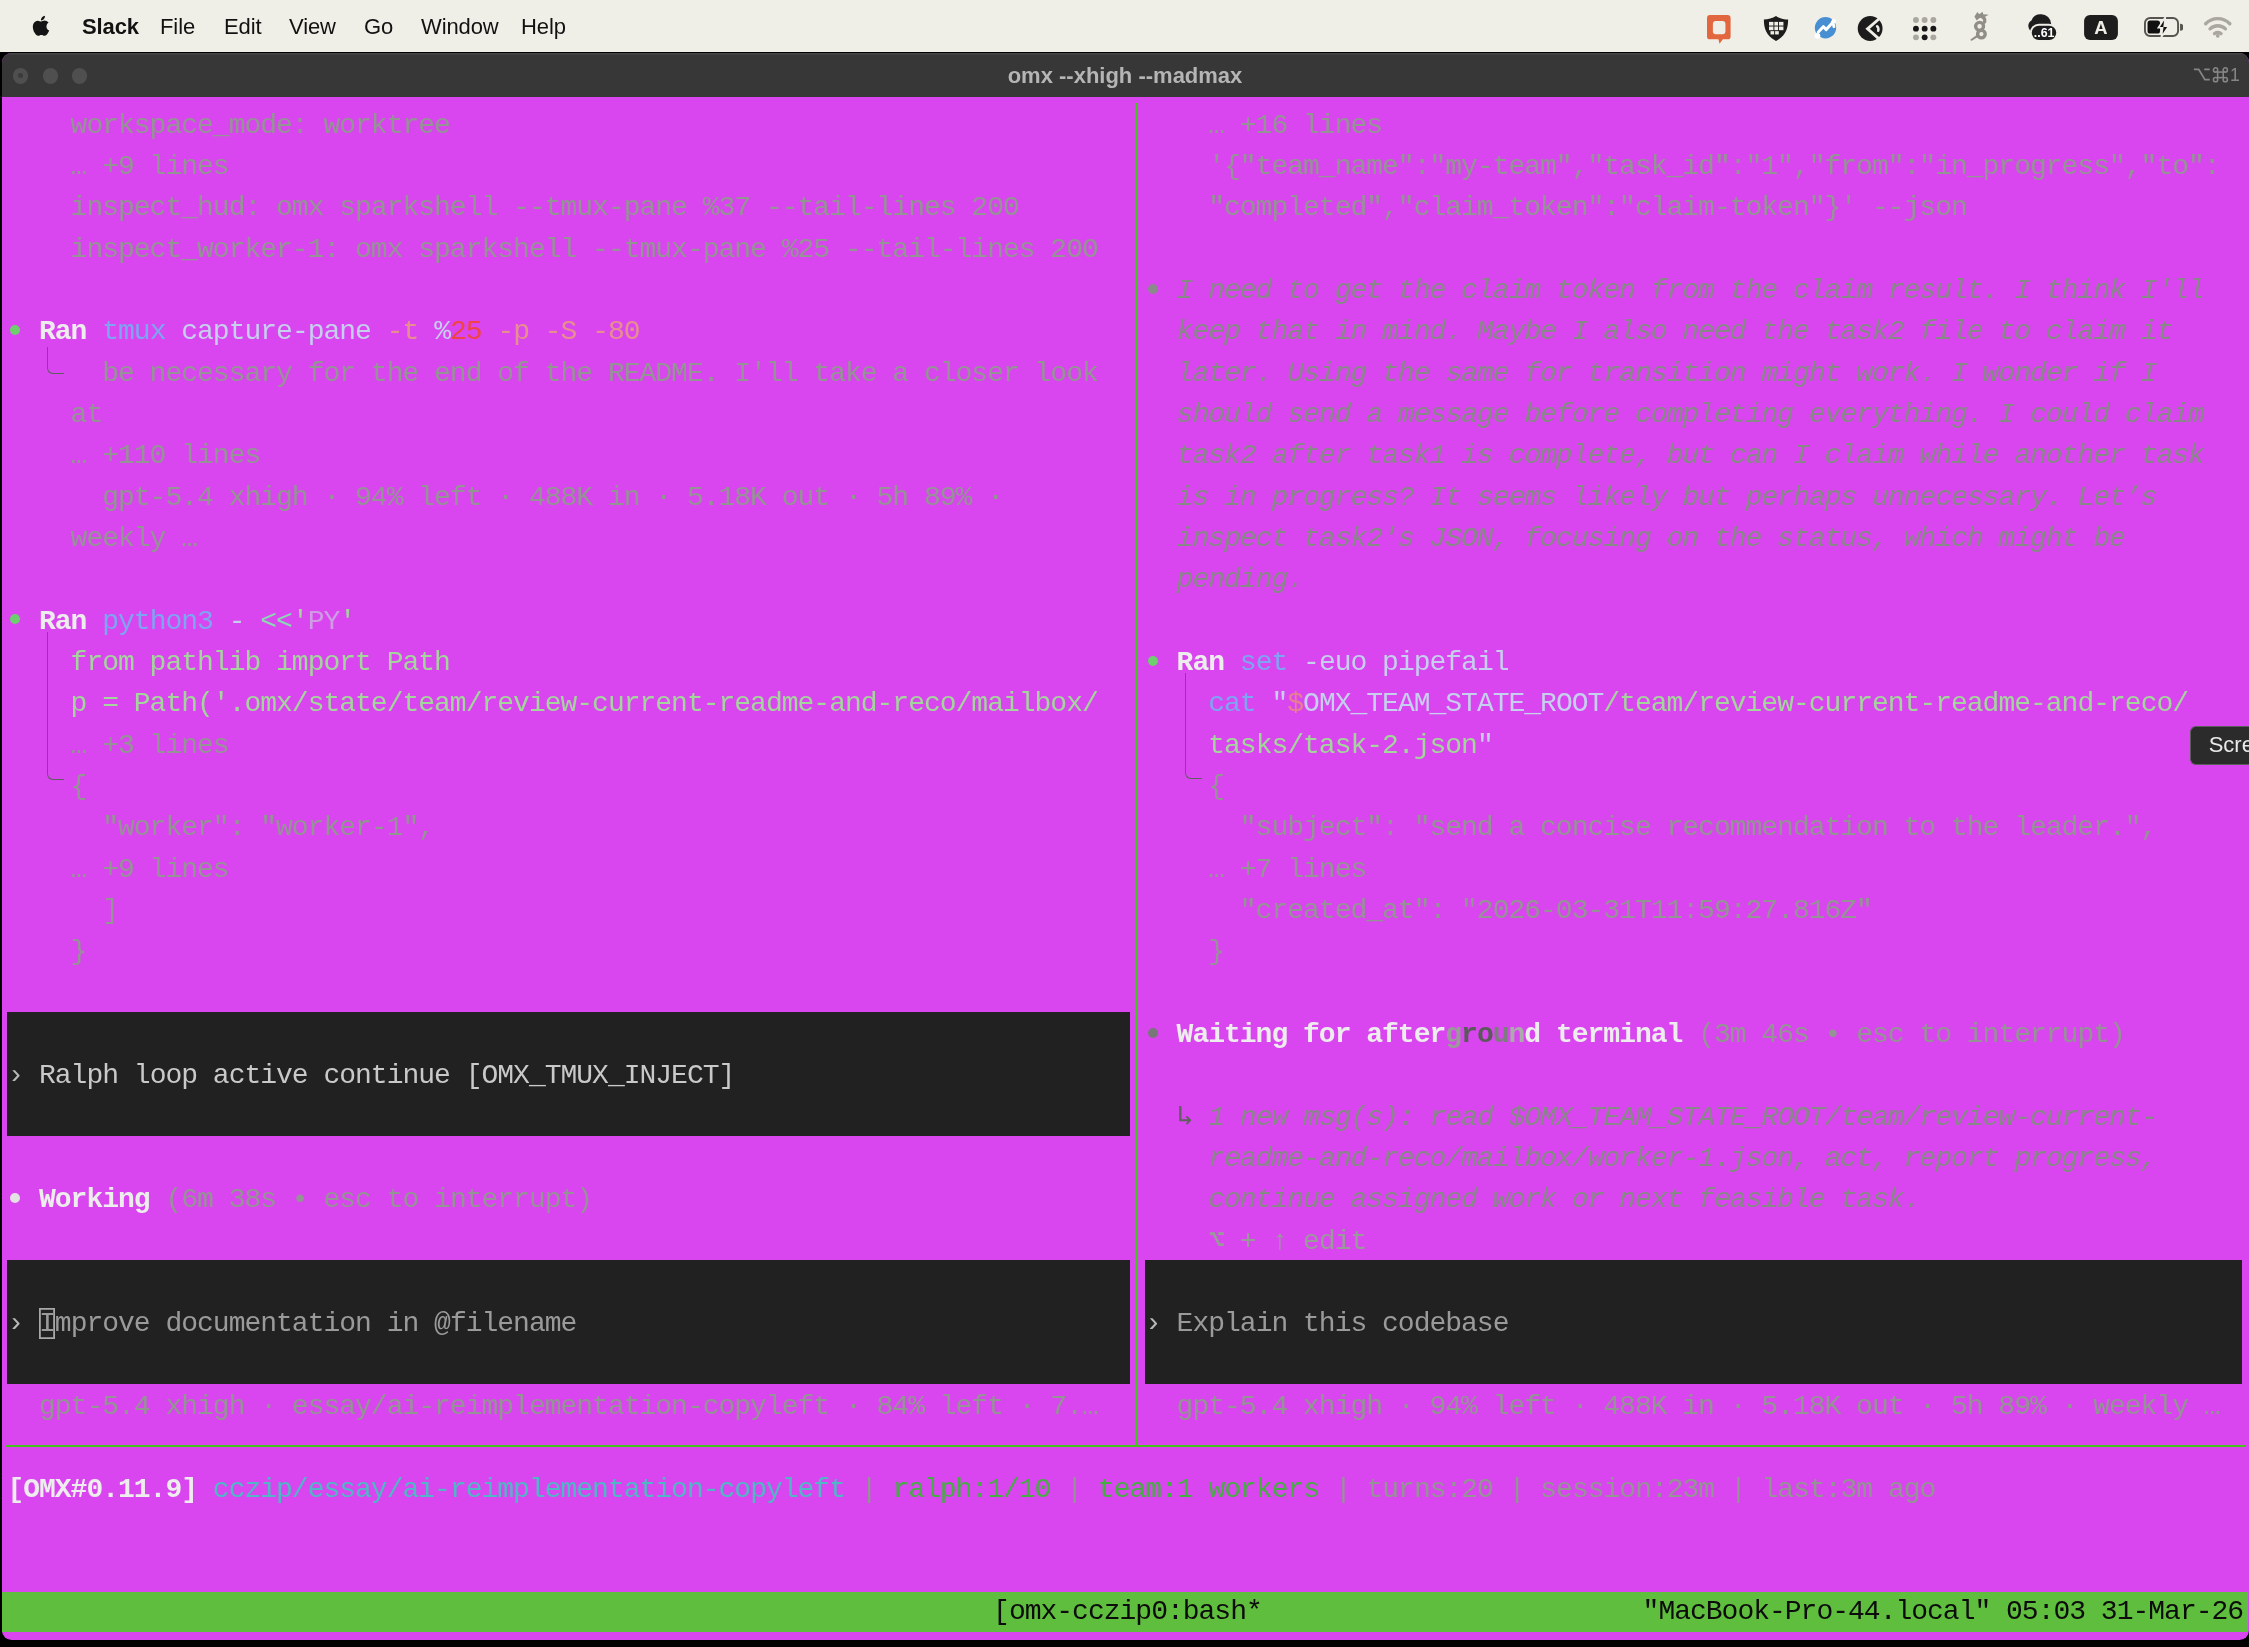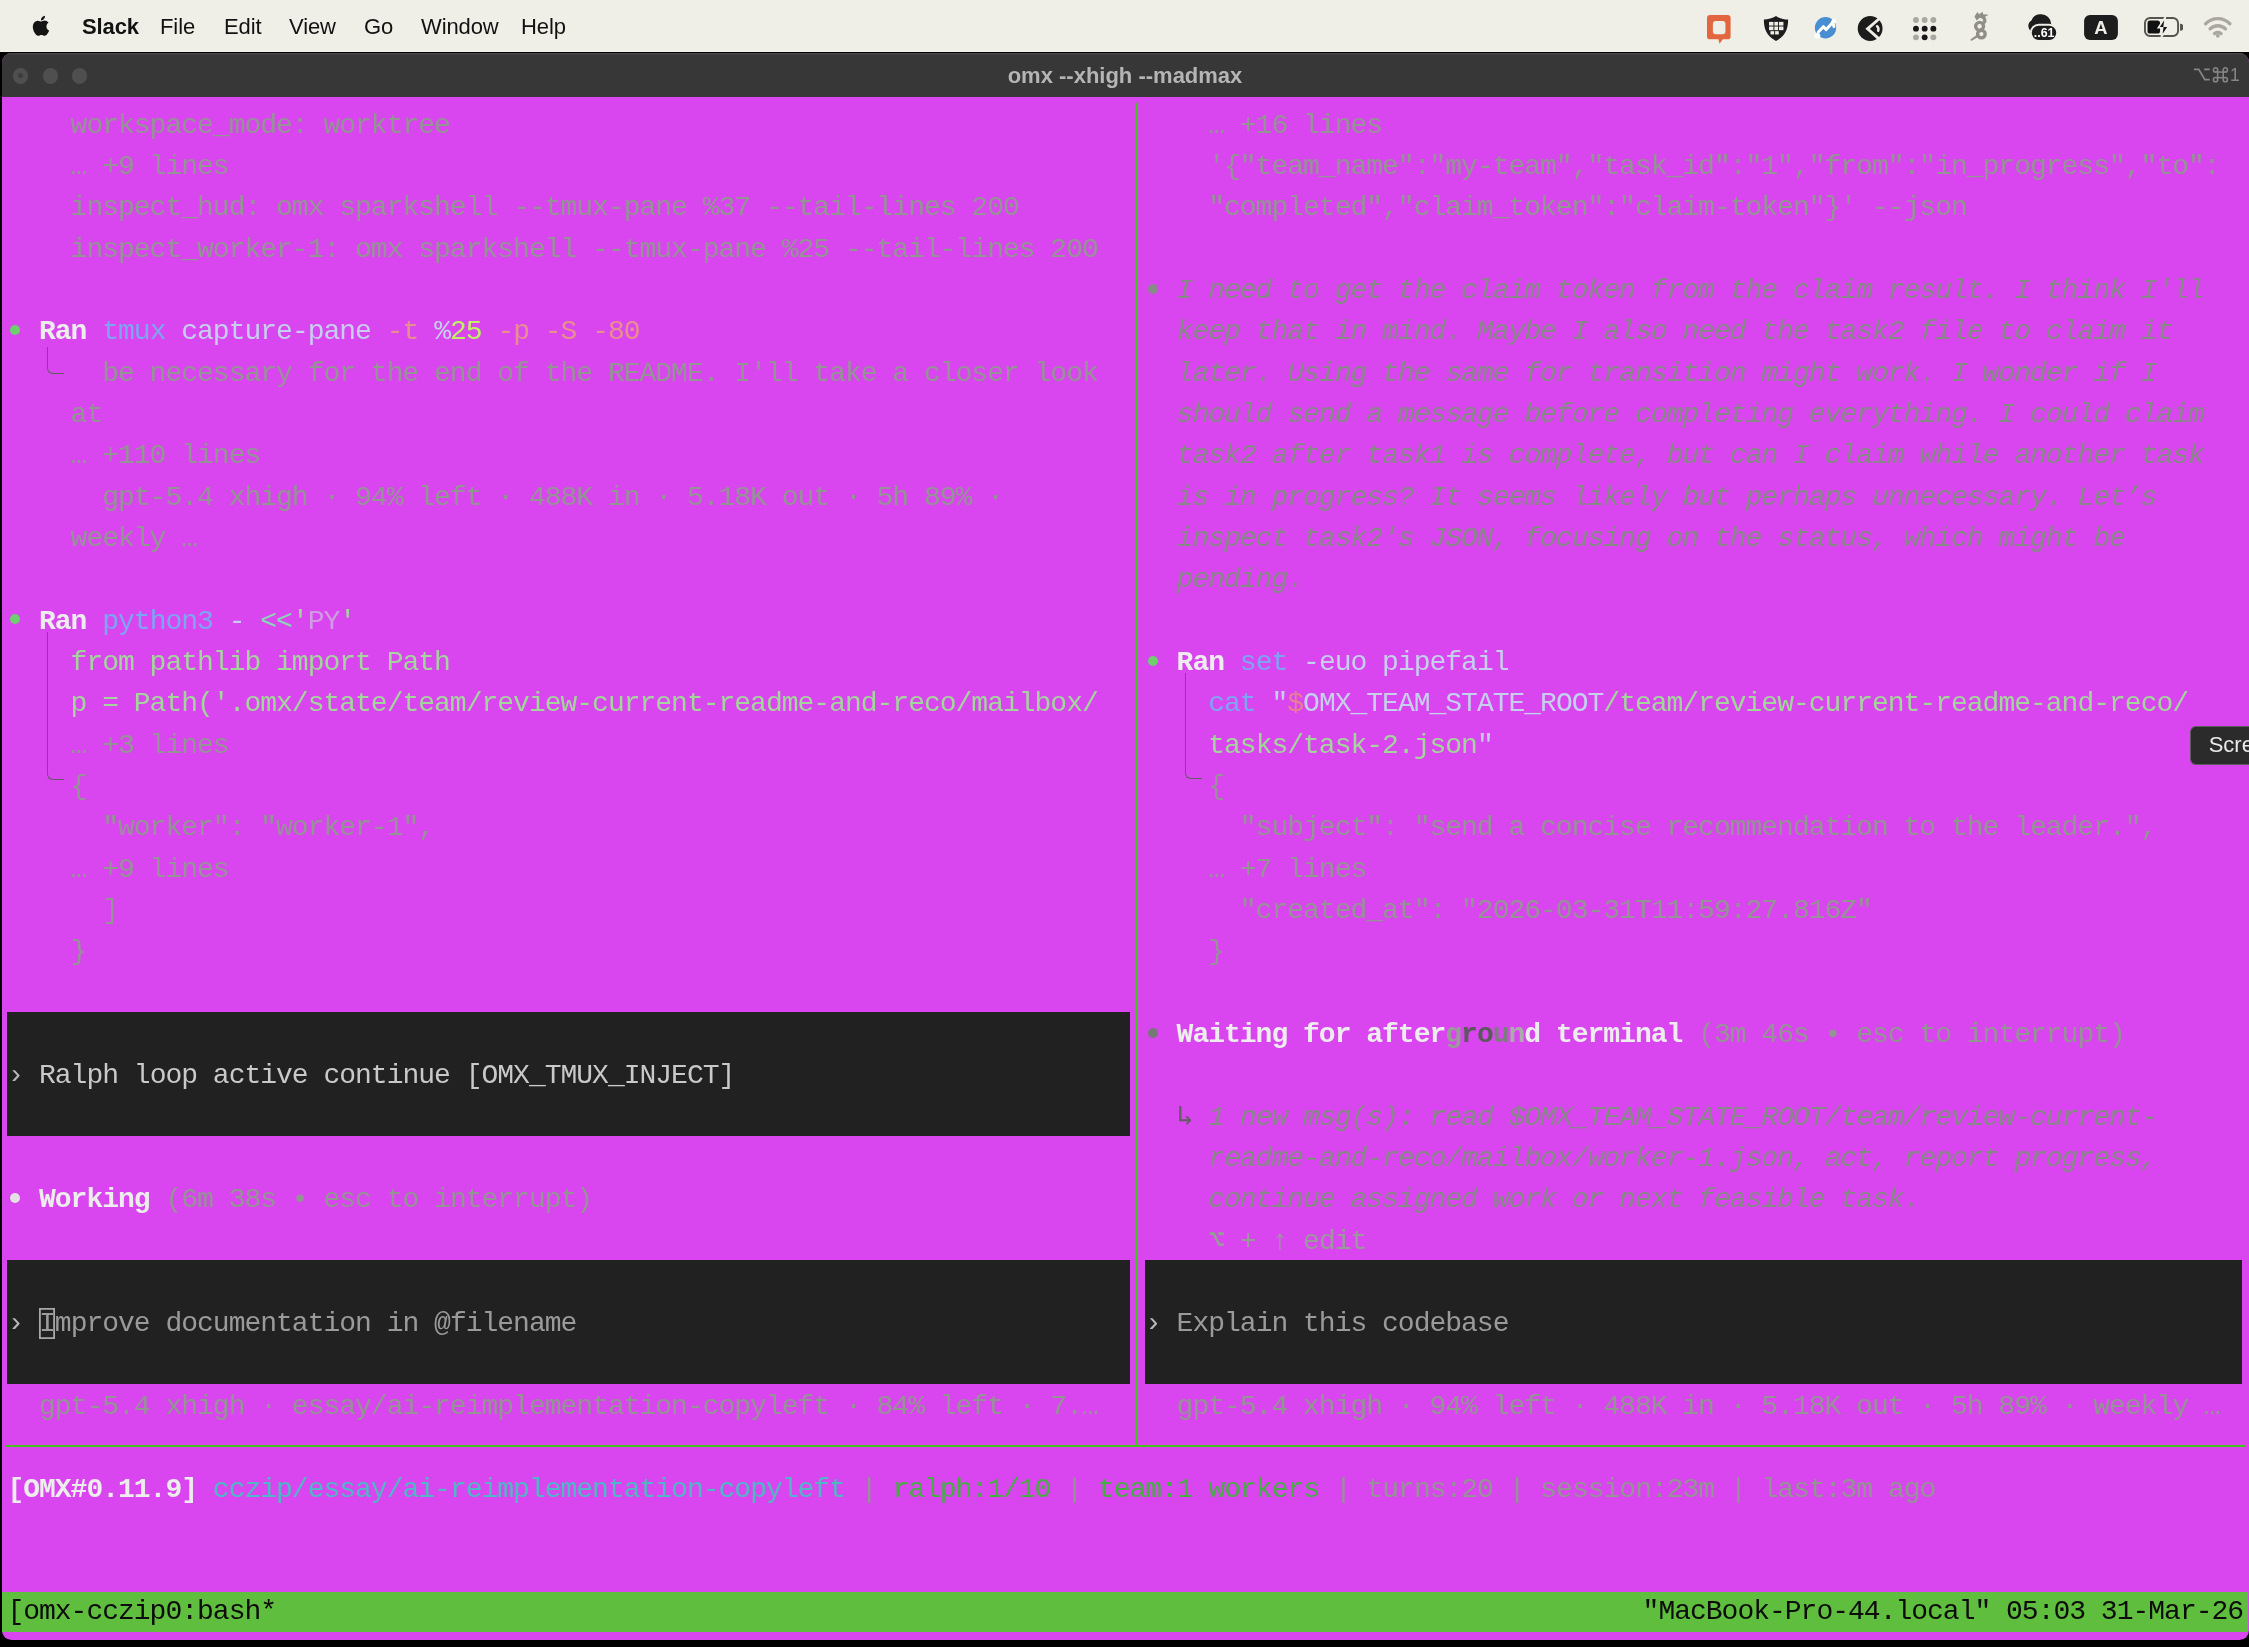--- a/index.html
+++ b/index.html
@@ -25,38 +25,38 @@
 .gd { color:#5f5f5f; }
 .w  { color:#ededed; font-weight:bold; }
 .wd1 { color:#9a9a9a; font-weight:bold; }
 .wd2 { color:#5a5a5a; font-weight:bold; }
 .wd3 { color:#7d7d7d; font-weight:bold; }
 .wd4 { color:#ababab; font-weight:bold; }
 .it { color:#888888; font-style:italic;margin-top:22px; }
 .b  { color:#7da5f2; }
 .l  { color:#c6cfee; }
 .s  { color:#e78f8f; }
-.o  { color:#bef264; }
+.o  { color:#ef4444; }
 .gr { color:#a3d69b; }
 .p  { color:#cf9ce4; }
 .t  { color:#8bd9b4; }
 .pk { color:#e87e93; }
 .cy { color:#50b7c6; }
 .sg { color:#46ad44; }
 .ph { color:#9a9a9a; }
 .bx { color:#c9c9c9; }
 .pr { color:#b9b9b9; }
 .cur { box-shadow: inset 0 0 0 1.8px #a8a8a8; }
 .box { position:absolute; background:#212121; }
 .vline { position:absolute; left:1136px; top:103px; width:1.9px; height:1343px; background:#43c31c; }
 .hline { position:absolute; left:5.9px; top:1445px; width:2240px; height:1.9px; background:#43c31c; }
 .elb { position:absolute; border-left:1.9px solid #5f5f5f; border-bottom:1.9px solid #5f5f5f;
        border-bottom-left-radius:5.9px; width:17px; }
 .gbar { position:absolute; left:1.5px; top:1592px; width:2246px; height:40px; background:#5fbe3e;
-        font-size:28px; line-height:40px; color:#0c0c0c; white-space:pre; letter-spacing:-1px; }
+        font-size:28px; line-height:40px; color:#0c0c0c; white-space:pre; letter-spacing:-1px;text-align:center; }
 .gbar .rt { position:absolute; right:4.4px; top:0; }
 .tip { position:absolute; left:2190px; top:726px; width:63px; height:39px; background:#2b2b2b;
        border:1.8px solid #5c5c5c; border-radius:5.9px 0 0 5.9px; border-right:none;
        font-family:"Liberation Sans",sans-serif; font-size:22px; color:#e9e9e9; line-height:36px; padding-left:17.7px; }
 </style></head>
 <body>
 <div class="menubar">
 <svg class="apl" width="20" height="23.6" viewBox="0 0 24 24">
       <path fill="#141414" d="M12.152 6.896c-.948 0-2.415-1.078-3.96-1.04-2.04.027-3.91 1.183-4.961 3.014-2.117 3.675-.546 9.103 1.519 12.09 1.013 1.454 2.208 3.09 3.792 3.039 1.52-.065 2.09-.987 3.935-.987 1.831 0 2.35.987 3.96.948 1.637-.026 2.676-1.48 3.676-2.948 1.156-1.688 1.636-3.325 1.662-3.415-.039-.013-3.182-1.221-3.22-4.857-.026-3.04 2.48-4.494 2.597-4.559-1.429-2.09-3.623-2.324-4.39-2.376-2-.156-3.675 1.09-4.61 1.09zM15.53 3.83c.843-1.012 1.4-2.427 1.245-3.83-1.207.052-2.662.805-3.532 1.818-.78.896-1.454 2.338-1.273 3.714 1.338.104 2.715-.688 3.56-1.702"></path>
     </svg>

